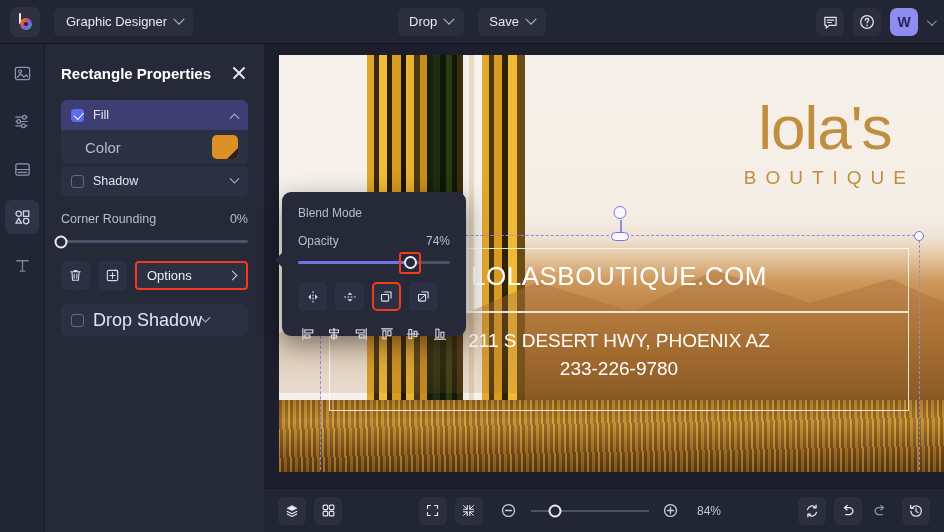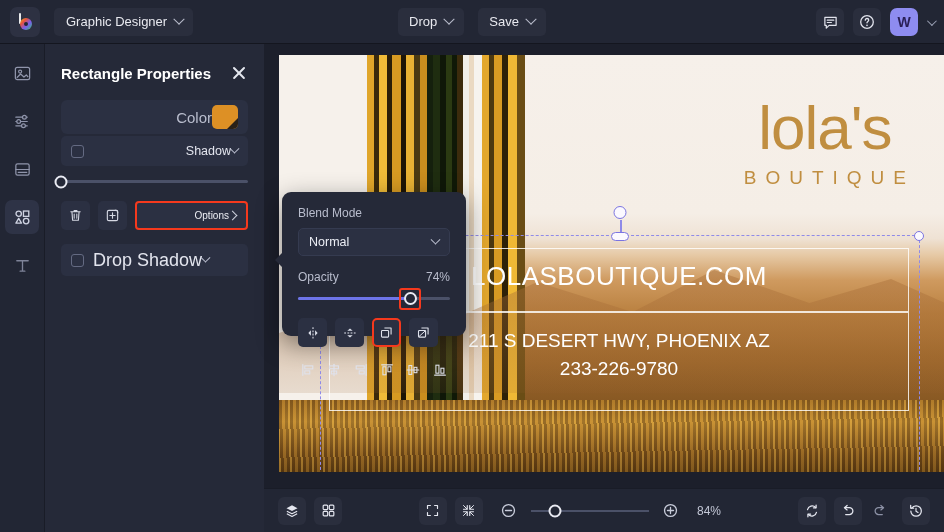--- a/index.html
+++ b/index.html
@@ -62,21 +62,21 @@
   }
   .rail-item {
     width: 34px; height: 34px; border-radius: 7px;
     display: flex; align-items: center; justify-content: center; cursor: pointer;
   }
   .rail-item.active { background: #2e3346; }
 
   
   .props {
     position: absolute; top: 44px; left: 45px; width: 219px; height: 488px;
-    background: #252938; padding: 0 16px; text-align: right;
+    background: #252938; padding: 0 16px;
   }
   .props-head {
     height: 46px; display: flex; align-items: center; justify-content: space-between;
     margin-top: 6px;
   }
   .props-title { color: #fff; font-size: 15px; font-weight: bold; }
   .close-x { width: 18px; height: 18px; position: relative; cursor: pointer; }
   .close-x:before, .close-x:after {
     content:""; position:absolute; left: 1px; top: 8px; width: 16px; height: 1.8px;
     background: #e4e6ee; border-radius: 2px;
@@ -131,21 +131,21 @@
     cursor: pointer;
   }
 
   .btnrow { display: flex; gap: 8px; margin-top: 18px; align-items: center; }
   .sqbtn {
     width: 29px; height: 29px; border-radius: 5px; background: #2b3042;
     display: flex; align-items: center; justify-content: center; cursor: pointer; flex: none;
   }
   .options-btn {
     flex: 1; height: 29px; border-radius: 4px; background: #2b3042; color: #edeef4;
-    display: flex; align-items: center; padding: 0 10px; font-size: 10px; cursor: pointer;
+    display: flex; align-items: center; padding: 0 10px; font-size: 13px; cursor: pointer;
     border: 2px solid #f5391d;
   }
   .options-btn .lbl { flex: 1; }
   .caret-rt { width: 7px; height: 7px; border-right: 1.5px solid #cfd2de; border-top: 1.5px solid #cfd2de;
               transform: rotate(45deg); }
   .dropshadow-row {
     height: 32px; display: flex; align-items: center; padding: 0 10px; margin-top: 14px;
     background: #2b3042; border-radius: 5px; color: #e3e5ee; font-size: 18px; cursor: pointer;
   }
 
@@ -372,32 +372,41 @@
     </div>
   </div>
 
   <div class="props">
     <div class="props-head">
       <div class="props-title">Rectangle Properties</div>
       <div class="close-x"></div>
     </div>
 
     <div class="section-card">
+      <div class="row fill">
+        <span class="cb on"></span>
+        <span class="lbl">Fill</span>
+        <span class="caret-up"></span>
+      </div>
       <div class="row subrow">
         <span class="sub-label">Color</span>
         <span class="swatch"></span>
       </div>
     </div>
 
     <div class="row stroke">
       <span class="cb"></span>
       <span class="lbl">Shadow</span>
       <span class="caret-dn"></span>
     </div>
 
+    <div class="slider-label">
+      <span>Corner Rounding</span>
+      <span>0%</span>
+    </div>
     <div class="track">
       <span class="knob" id="cr-knob" style="left: 0%;"></span>
     </div>
 
     <div class="btnrow">
       <div class="sqbtn">
         <svg width="15" height="15" viewBox="0 0 16 16">
           <path d="M3 4h10M6.5 4V2.8h3V4M4.2 4l.7 9h6.2l.7-9" fill="none" stroke="#d6d9e4" stroke-width="1.2" stroke-linejoin="round" stroke-linecap="round"></path>
           <path d="M6.6 6.4v4.6M9.4 6.4v4.6" stroke="#d6d9e4" stroke-width="1.1" stroke-linecap="round"></path>
         </svg>
@@ -480,24 +489,20 @@
         <span class="h" style="left:-5px;top:-5px"></span>
         <span class="h pill" style="left:calc(50% - 9px);top:-4.5px"></span>
         <span class="h" style="right:-5px;top:-5px"></span>
 
       </div>
     </div>
   </div>
 
   <div class="popover">
     <div class="pop-label">Blend Mode</div>
-    <div class="select">
-      <span class="lbl">Normal</span>
-      <span class="caret-dn"></span>
-    </div>
 
     <div class="pop-op">
       <span>Opacity</span>
       <span>74%</span>
     </div>
     <div class="optrack">
       <span class="fill-bar" id="op-fill" style="width: 74%;"></span>
       <span class="knob-hl" id="op-knob" style="left: 74%;">
           <i></i>
         </span>

